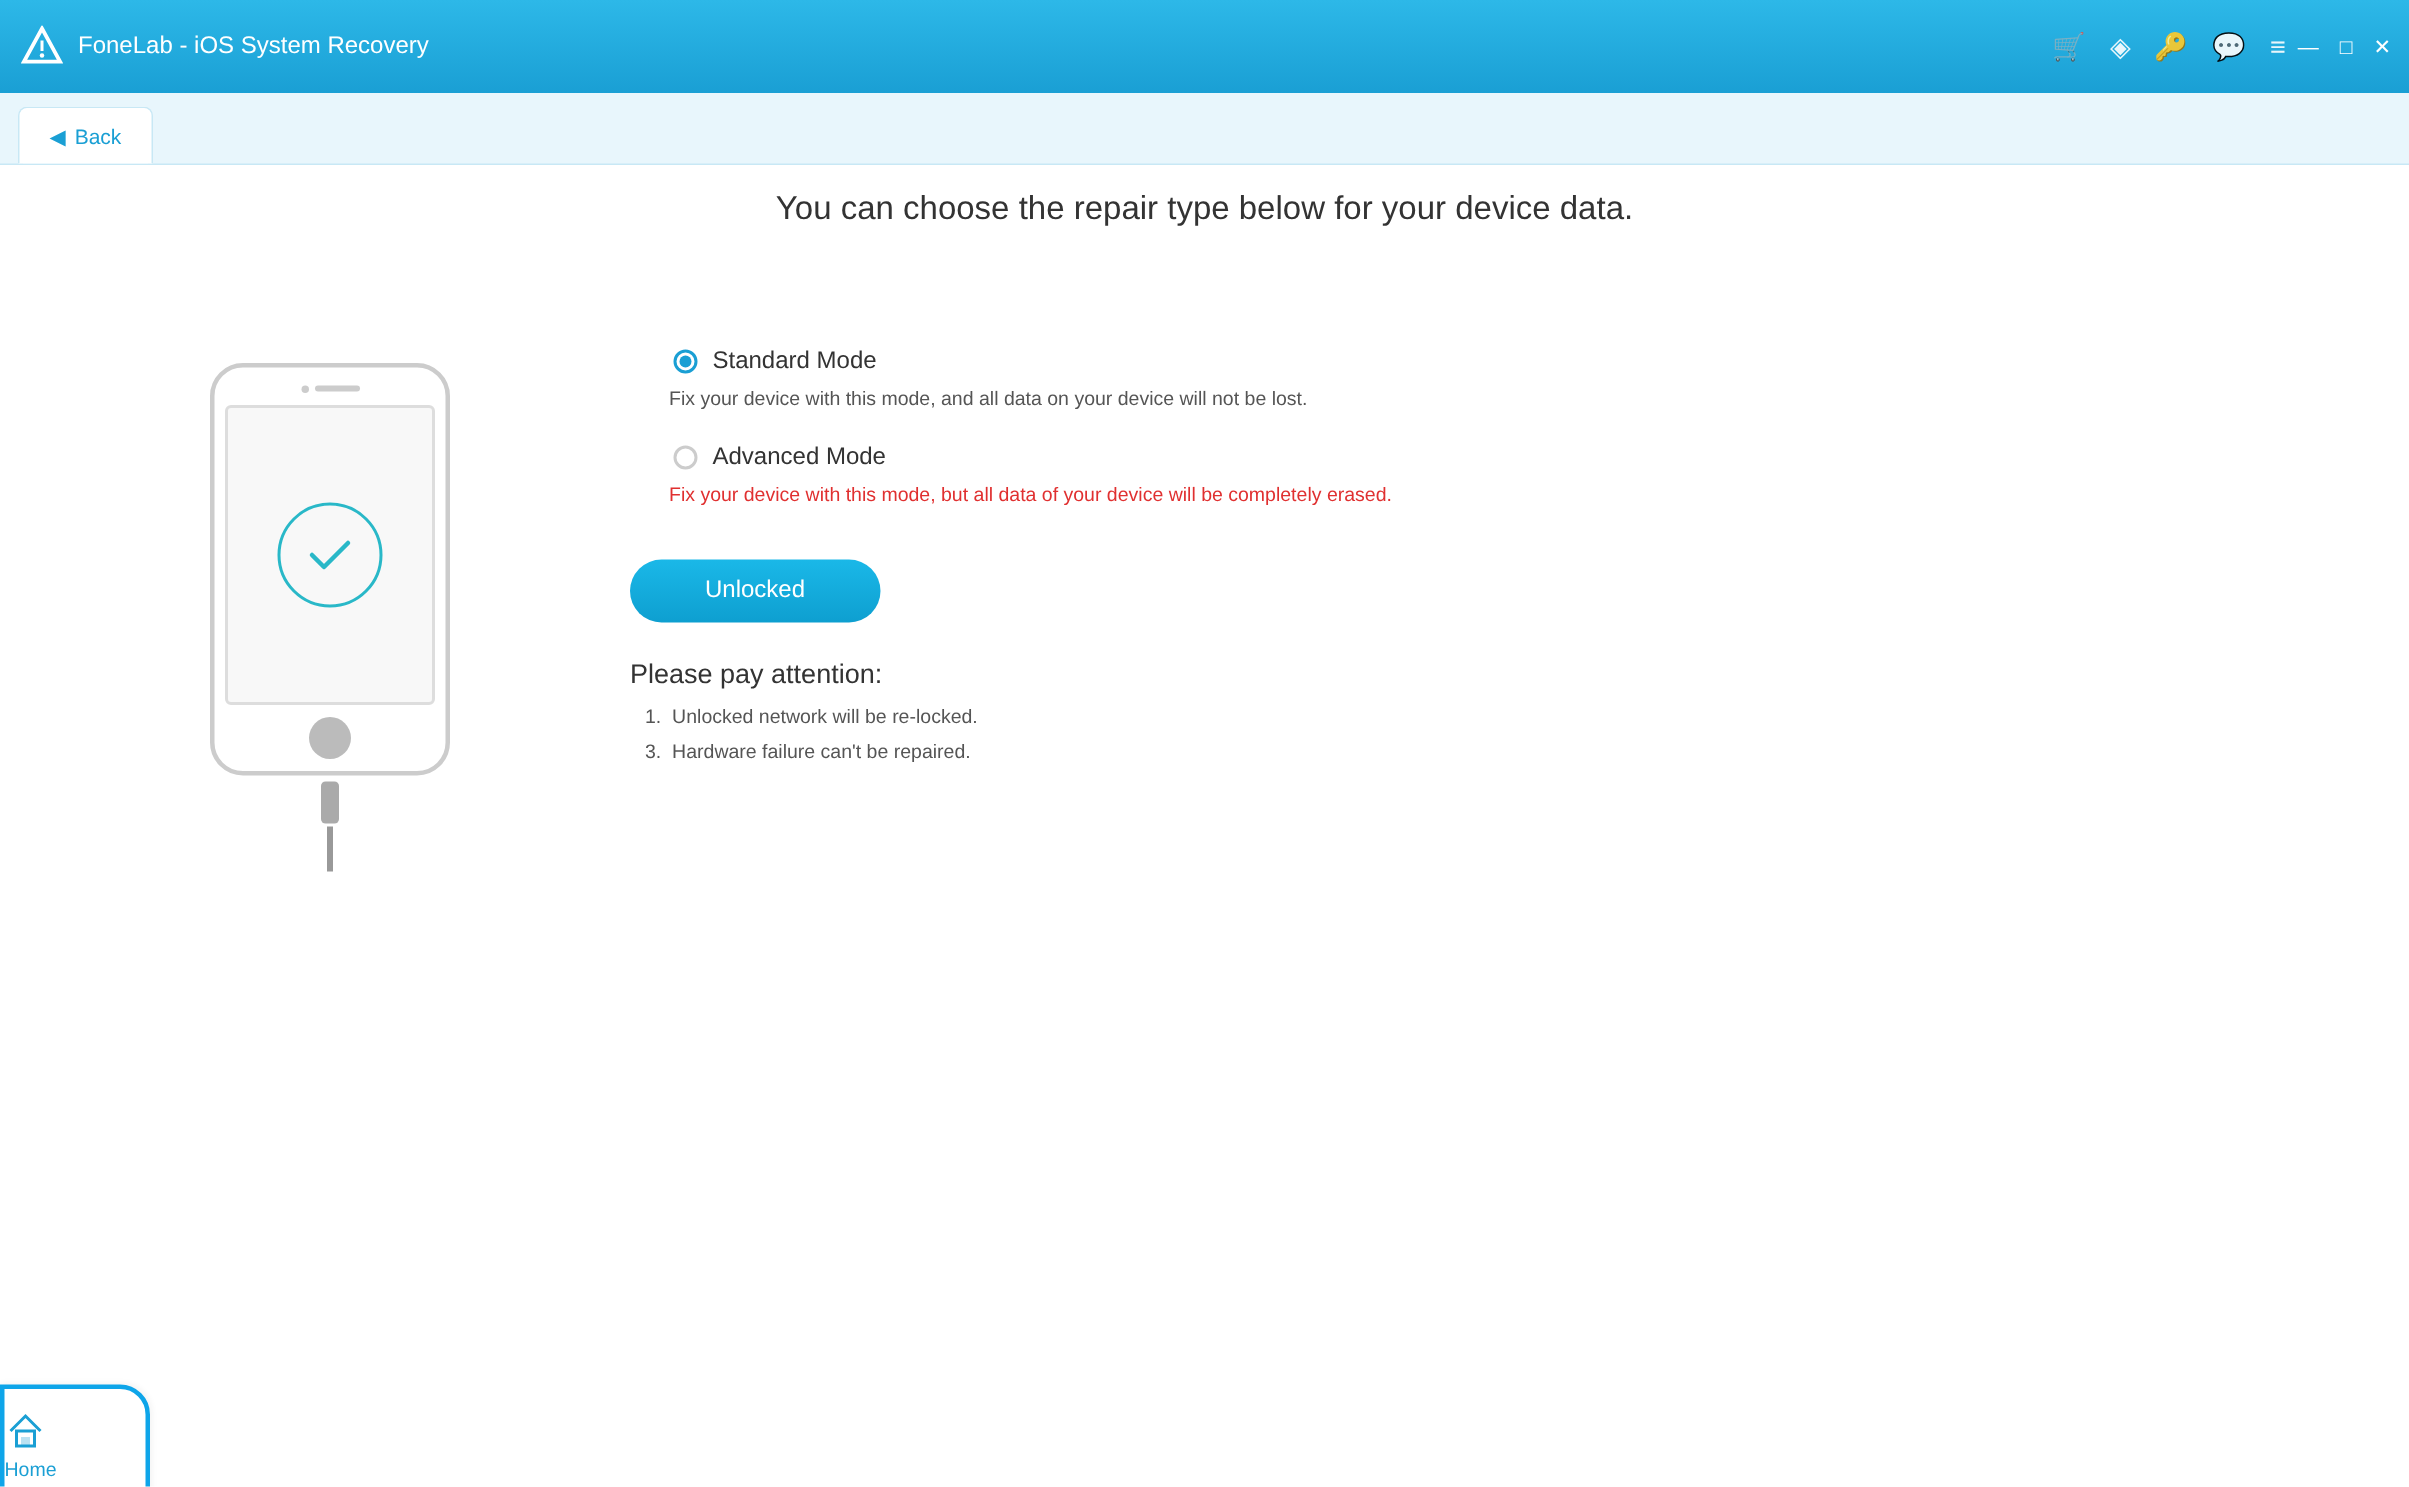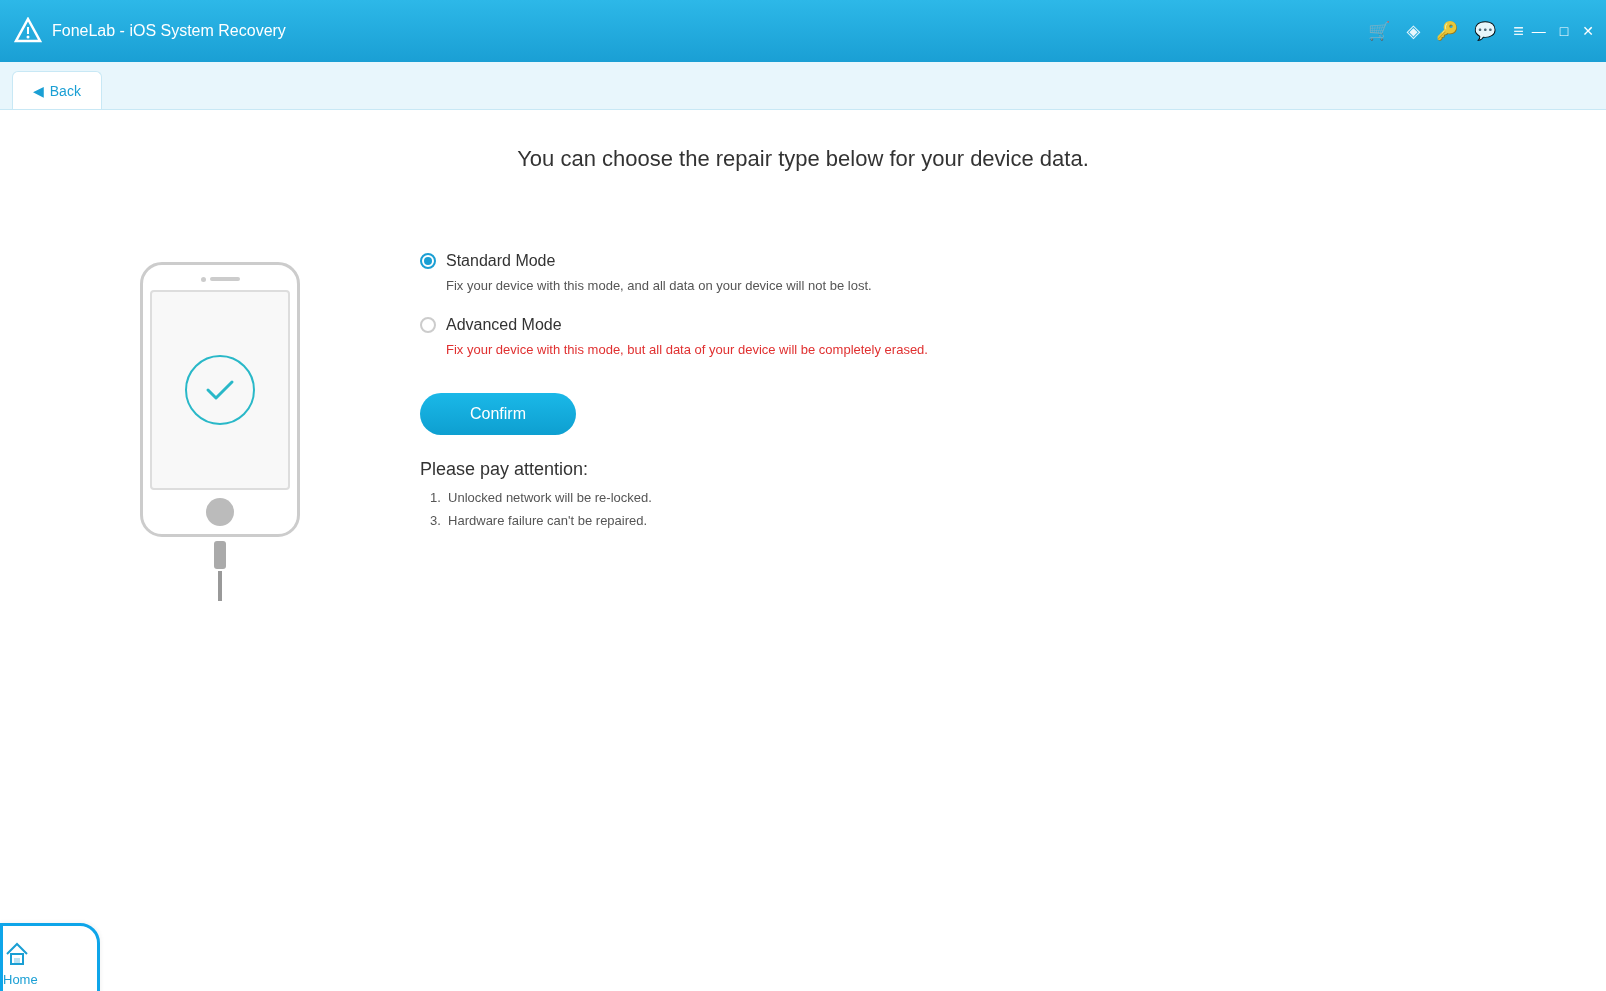--- a/index.html
+++ b/index.html
@@ -69,21 +69,21 @@
       gap: 60px;
       height: calc(991px - 50px - 48px - 80px);
       align-items: flex-start;
     }
 
     .page-title {
       text-align: center;
       font-size: 22px;
       font-weight: 400;
       color: #333;
-      padding: 36px 0 30px;
+      padding: 16px 0 30px;
       width: 100%;
     }
 
     
     .phone-area {
       display: flex;
       align-items: center;
       justify-content: center;
       min-width: 280px;
       padding-top: 20px;
@@ -155,20 +155,21 @@
 
     .radio-group {
       margin-bottom: 20px;
     }
 
     .radio-option {
       display: flex;
       align-items: center;
       gap: 10px;
       margin-bottom: 6px;
+      margin-left: 29px;
     }
     .radio-btn {
       width: 16px; height: 16px;
       border-radius: 50%;
       border: 2px solid #1a9fd4;
       display: flex; align-items: center; justify-content: center;
       cursor: pointer;
       flex-shrink: 0;
     }
     .radio-btn.checked::after {
@@ -326,21 +327,21 @@
       </div>
 
       <div class="radio-group">
         <div class="radio-option">
           <div class="radio-btn unchecked"></div>
           <span class="radio-label">Advanced Mode</span>
         </div>
         <div class="radio-desc-warning">Fix your device with this mode, but all data of your device will be completely erased.</div>
       </div>
 
-      <button class="confirm-btn">Confirm</button>
+      <button class="confirm-btn">Unlocked</button>
 
       <div class="attention-section">
         <div class="attention-title">Please pay attention:</div>
         <div class="attention-item">1.&nbsp;&nbsp;<span>Unlocked network will be re-locked.</span></div>
         <div class="attention-item">3.&nbsp;&nbsp;<span>Hardware failure can't be repaired.</span></div>
       </div>
 
     </div>
   </div>
 

